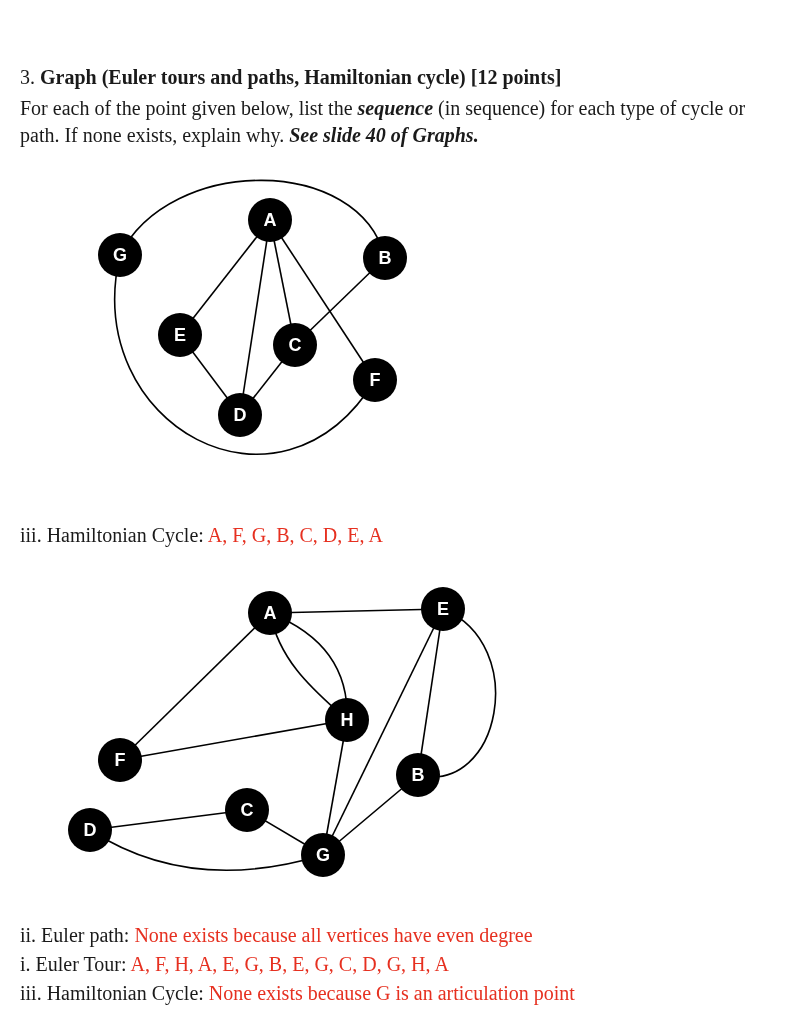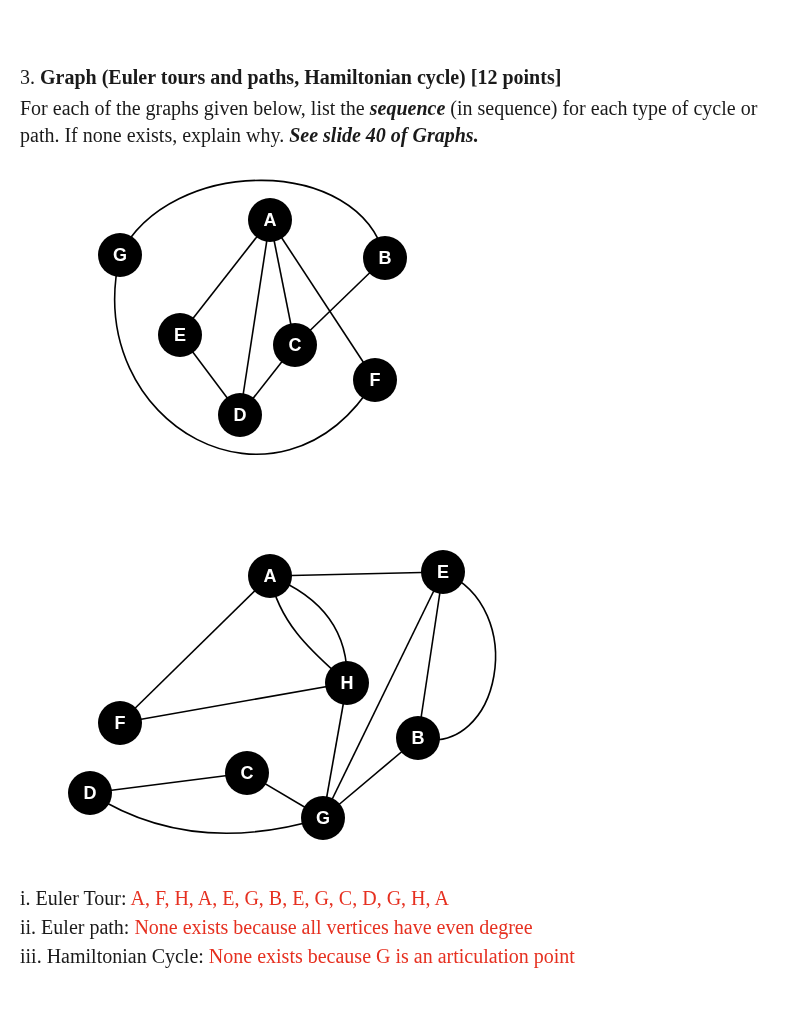--- a/index.html
+++ b/index.html
@@ -56,21 +56,21 @@
 </style>
 </head>
 <body>
 
 <div class="heading">
   <span class="num">3.</span>
   <span class="title">Graph (Euler tours and paths, Hamiltonian cycle) [12 points]</span>
 </div>
 
 <div class="prompt">
-  <span>For each of the graphs given below, list the </span><span class="bold-italic">sequence</span><span> (in sequence) for each type of cycle or path. If none exists, explain why. </span><span class="bold-italic">See slide 40 of Graphs.</span>
+  <span>For each of the point given below, list the </span><span class="bold-italic">sequence</span><span> (in sequence) for each type of cycle or path. If none exists, explain why. </span><span class="bold-italic">See slide 40 of Graphs.</span>
 </div>
 
 <div class="graph-holder">
 <svg width="520" height="340" viewBox="0 0 520 340">
 
   <path class="edge" d="M250 55 L160 170"></path>
   <path class="edge" d="M250 55 L275 180"></path>
   <path class="edge" d="M250 55 L220 250"></path>
   <path class="edge" d="M160 170 L220 250"></path>
   <path class="edge" d="M275 180 L220 250"></path>
@@ -106,20 +106,23 @@
         <text class="node-label" x="220" y="250">D</text>
       </g>
   <g>
         <circle class="node-circle" cx="355" cy="215" r="22"></circle>
         <text class="node-label" x="355" y="215">F</text>
       </g>
 </svg>
 </div>
 
 <div class="answer-block">
+  <div class="answer-line">
+    <span>iii. Hamiltonian Cycle: </span><span class="red">A, F, G, B, C, D, E, A</span>
+  </div>
 </div>
 
 <div class="graph-holder">
 <svg width="540" height="340" viewBox="0 0 540 340">
 
   <path class="edge" d="M250 48 L100 195"></path>
   <path class="edge" d="M250 48 L423 44"></path>
   <path class="edge" d="M250 48 C 260 100, 300 130, 327 155"></path>
   <path class="edge" d="M250 48 Q 330 80 327 155"></path>
   <path class="edge" d="M100 195 L327 155"></path>
@@ -163,21 +166,21 @@
       </g>
   <g>
         <circle class="node-circle" cx="303" cy="290" r="22"></circle>
         <text class="node-label" x="303" y="290">G</text>
       </g>
 </svg>
 </div>
 
 <div class="answer-block">
   <div class="answer-line">
-    <span>i. Euler Tour: </span><span class="red">A, F, H, A, E, G, B, E, G, C, D, G, H, A</span>
+    <span>ii. Euler path: </span><span class="red">None exists because all vertices have even degree</span>
   </div>
   <div class="answer-line">
-    <span>ii. Euler path: </span><span class="red">None exists because all vertices have even degree</span>
+    <span>i. Euler Tour: </span><span class="red">A, F, H, A, E, G, B, E, G, C, D, G, H, A</span>
   </div>
   <div class="answer-line">
     <span>iii. Hamiltonian Cycle: </span><span class="red">None exists because G is an articulation point</span>
   </div>
 </div>
 
 </body></html>

